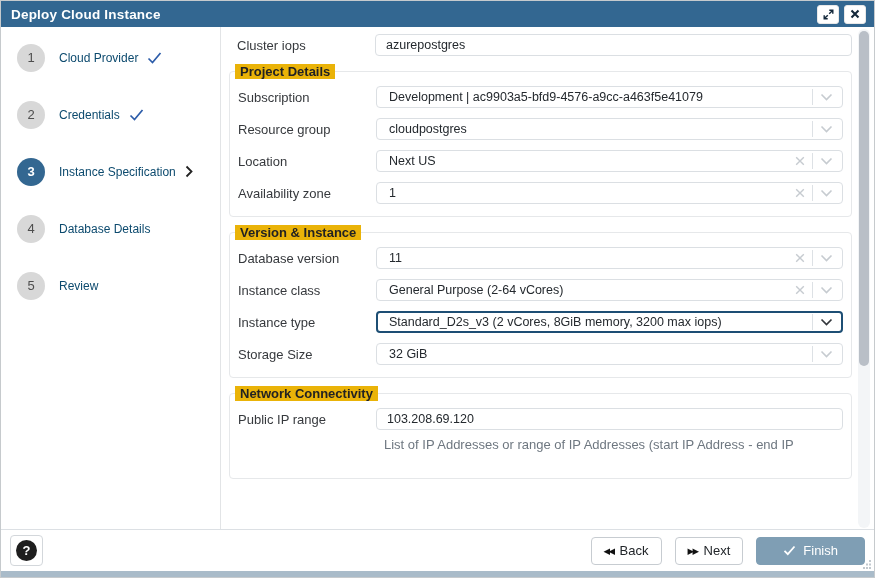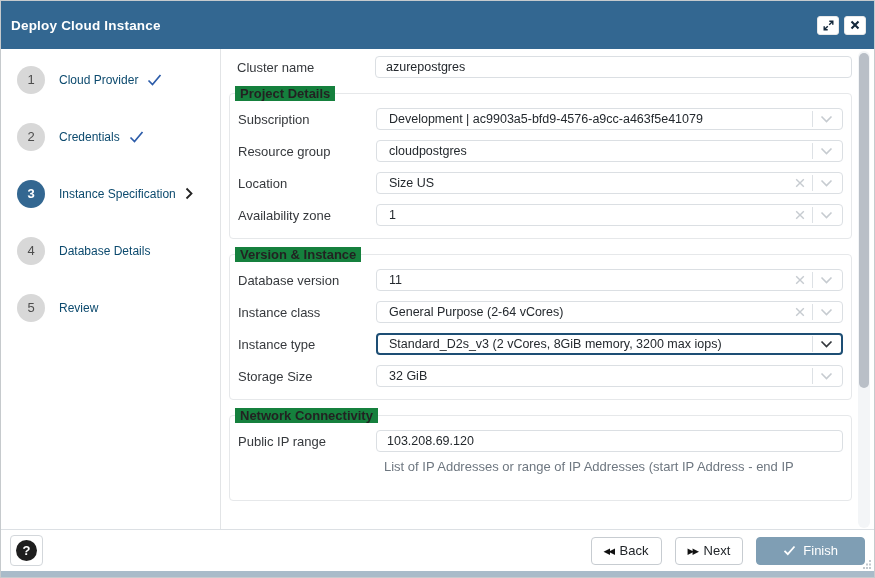--- a/index.html
+++ b/index.html
@@ -1,21 +1,21 @@
 <!DOCTYPE html>
 <html><head>
 <meta charset="utf-8">
 <style>
   html,body{margin:0;padding:0;background:#9fb3c3;}
   body{width:875px;height:578px;position:relative;font-family:"Liberation Sans","DejaVu Sans",sans-serif;
        -webkit-font-smoothing:antialiased;}
   .dialog{position:absolute;inset:0;background:#fff;border:1px solid #c6cacd;box-sizing:border-box;
           display:flex;flex-direction:column;overflow:hidden;}
   
-  .titlebar{height:48px;flex:none;background:#336791;display:flex;align-items:center;padding:0 8px 0 10px;}
+  .titlebar{height:26px;flex:none;background:#336791;display:flex;align-items:center;padding:0 8px 0 10px;}
   .title{color:#fff;font-size:13.5px;font-weight:bold;letter-spacing:.2px;flex:1;}
   .tbtn{width:22px;height:19px;background:#fff;border:1px solid #e8e8e8;border-radius:3px;margin-left:5px;
         display:flex;align-items:center;justify-content:center;cursor:pointer;padding:0;}
   
   .main{flex:1;display:flex;min-height:0;position:relative;}
   .steps-panel{width:220px;flex:none;border-right:1px solid #e2e4e6;padding-top:2px;box-sizing:border-box;}
   .step{display:flex;align-items:center;height:57px;padding-left:16px;cursor:pointer;}
   .step-circle{width:28px;height:28px;border-radius:50%;background:#d8d8d8;color:#4d4d4d;flex:none;
                display:flex;align-items:center;justify-content:center;font-size:13px;}
   .step.active .step-circle{background:#336791;color:#fff;font-weight:bold;}
@@ -29,21 +29,21 @@
   .tinput,.combo{flex:1;height:22px;box-sizing:border-box;background:#fff;border:1px solid #dbdfe3;
                  border-radius:4px;font-size:12.5px;color:#24292e;}
   .tinput{padding:0 10px;outline:none;font-family:inherit;}
   .combo{display:flex;align-items:center;padding:0 9px 0 12px;cursor:pointer;position:relative;}
   .combo .cval{flex:1;white-space:nowrap;overflow:hidden;text-overflow:clip;}
   .cctrl{display:flex;align-items:center;flex:none;}
   .vdiv{width:1px;height:16px;background:#dde1e5;margin:0 7px;}
   .combo.focused{border:2px solid #1d4e74;padding:0 8px 0 11px;}
   .combo.focused .chev path{stroke:#33373c;}
   .fieldset{border:1px solid #e6e8ea;border-radius:4px;margin:15px 0 12px 0;padding:14px 8px 2px 8px;position:relative;}
-  .legend{position:absolute;top:-8px;left:5px;background:#15803d;padding:0 5px;font-size:13px;font-weight:bold;color:#222;}
+  .legend{position:absolute;top:-8px;left:5px;background:#eab308;padding:0 5px;font-size:13px;font-weight:bold;color:#222;}
   .helper{margin:-4px 0 22px 146px;font-size:13px;color:#6e7press0;color:#6e7780;line-height:1.35;}
   
   .sb-track{position:absolute;top:2px;bottom:1px;right:4px;width:12px;background:#f3f5f7;border-radius:6px;}
   .sb-thumb{position:absolute;top:2px;left:1px;width:10px;height:335px;border-radius:5px;background:#b9bfc7;cursor:pointer;}
   
   .footer{height:41px;flex:none;border-top:1px solid #dce0e4;display:flex;align-items:center;padding:0 9px;position:relative;}
   .help-btn{width:33px;height:31px;background:#fff;border:1px solid #d3d7db;border-radius:4px;
             display:flex;align-items:center;justify-content:center;cursor:pointer;padding:0;}
   .help-circle{width:21px;height:21px;border-radius:50%;background:#1e1e1e;color:#fff;font-weight:bold;
                font-size:13px;display:flex;align-items:center;justify-content:center;}
@@ -117,21 +117,21 @@
 
       <div class="step">
         <span class="step-circle">5</span>
         <span class="step-label">Review</span>
       </div>
     </div>
 
     <div class="content">
 
       <div class="row row-pad">
-        <label class="flabel">Cluster name</label>
+        <label class="flabel">Cluster iops</label>
         <input class="tinput" type="text" value="azurepostgres" style="">
       </div>
 
       <div class="fieldset">
         <span class="legend">Project Details</span>
 
         <div class="row">
           <label class="flabel">Subscription</label>
           <div class="combo">
             <span class="cval">Development | ac9903a5-bfd9-4576-a9cc-a463f5e41079</span>
@@ -153,21 +153,21 @@
               <svg class="chev" width="13" height="8" viewBox="0 0 13 8">
                   <path d="M1.5 1.5 6.5 6.5 11.5 1.5" stroke="#c6cbd0" stroke-width="1.6" fill="none"></path>
                 </svg>
             </span>
           </div>
         </div>
 
         <div class="row">
           <label class="flabel">Location</label>
           <div class="combo">
-            <span class="cval">Size US</span>
+            <span class="cval">Next US</span>
             <span class="cctrl">
               <svg width="10" height="10" viewBox="0 0 10 10">
                   <path d="M1.2 1.2l7.6 7.6M8.8 1.2 1.2 8.8" stroke="#c6cbd0" stroke-width="1.4" fill="none"></path>
                 </svg>
               <span class="vdiv"></span>
               <svg class="chev" width="13" height="8" viewBox="0 0 13 8">
                   <path d="M1.5 1.5 6.5 6.5 11.5 1.5" stroke="#c6cbd0" stroke-width="1.6" fill="none"></path>
                 </svg>
             </span>
           </div>

